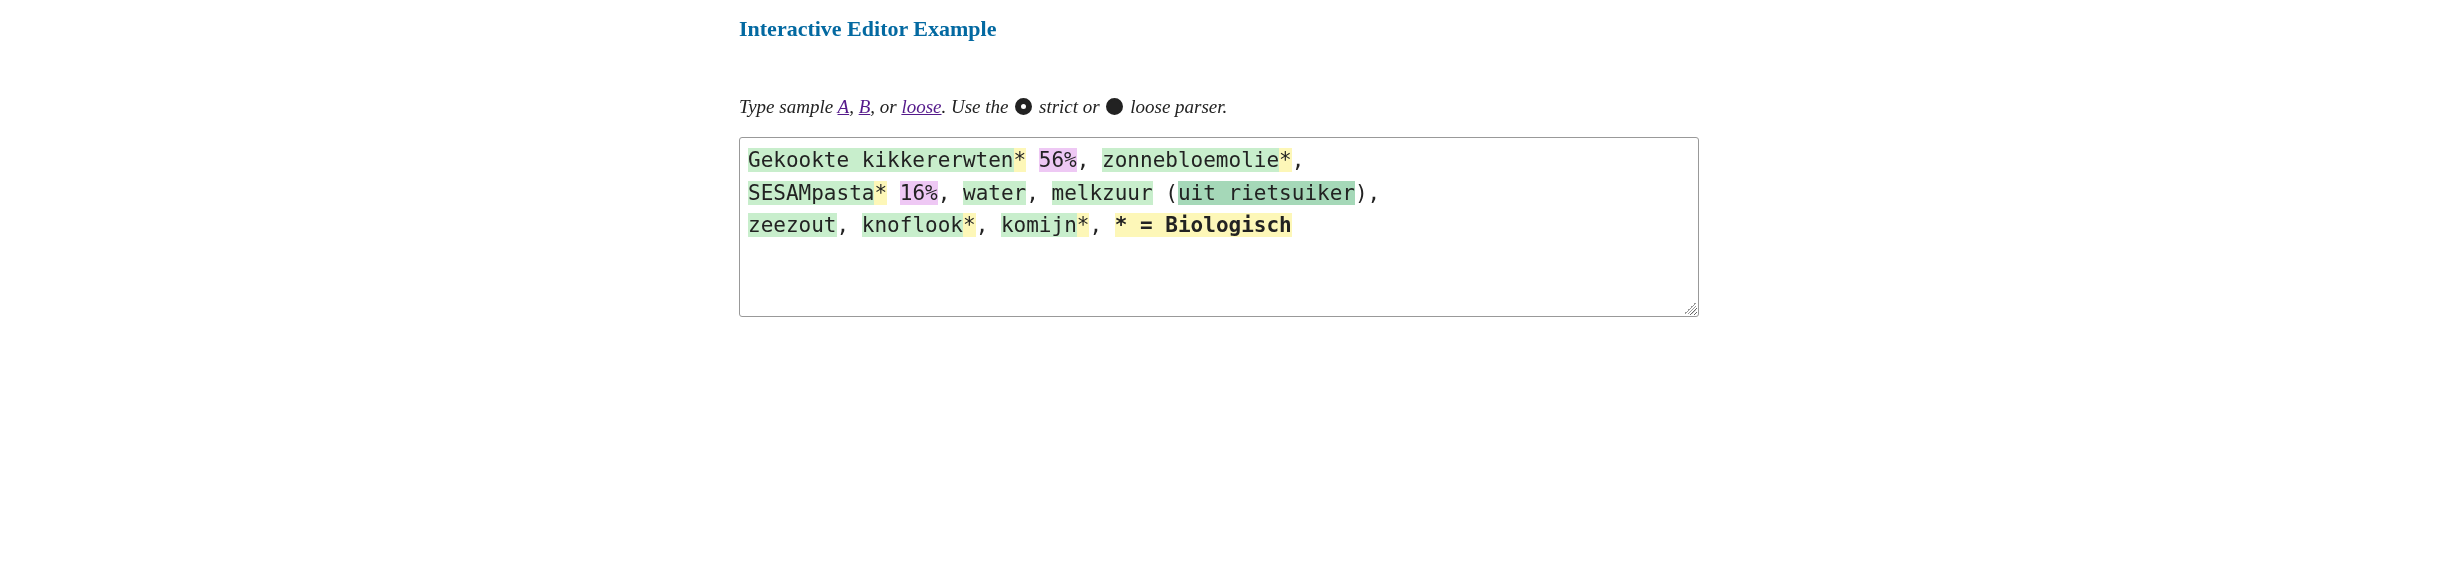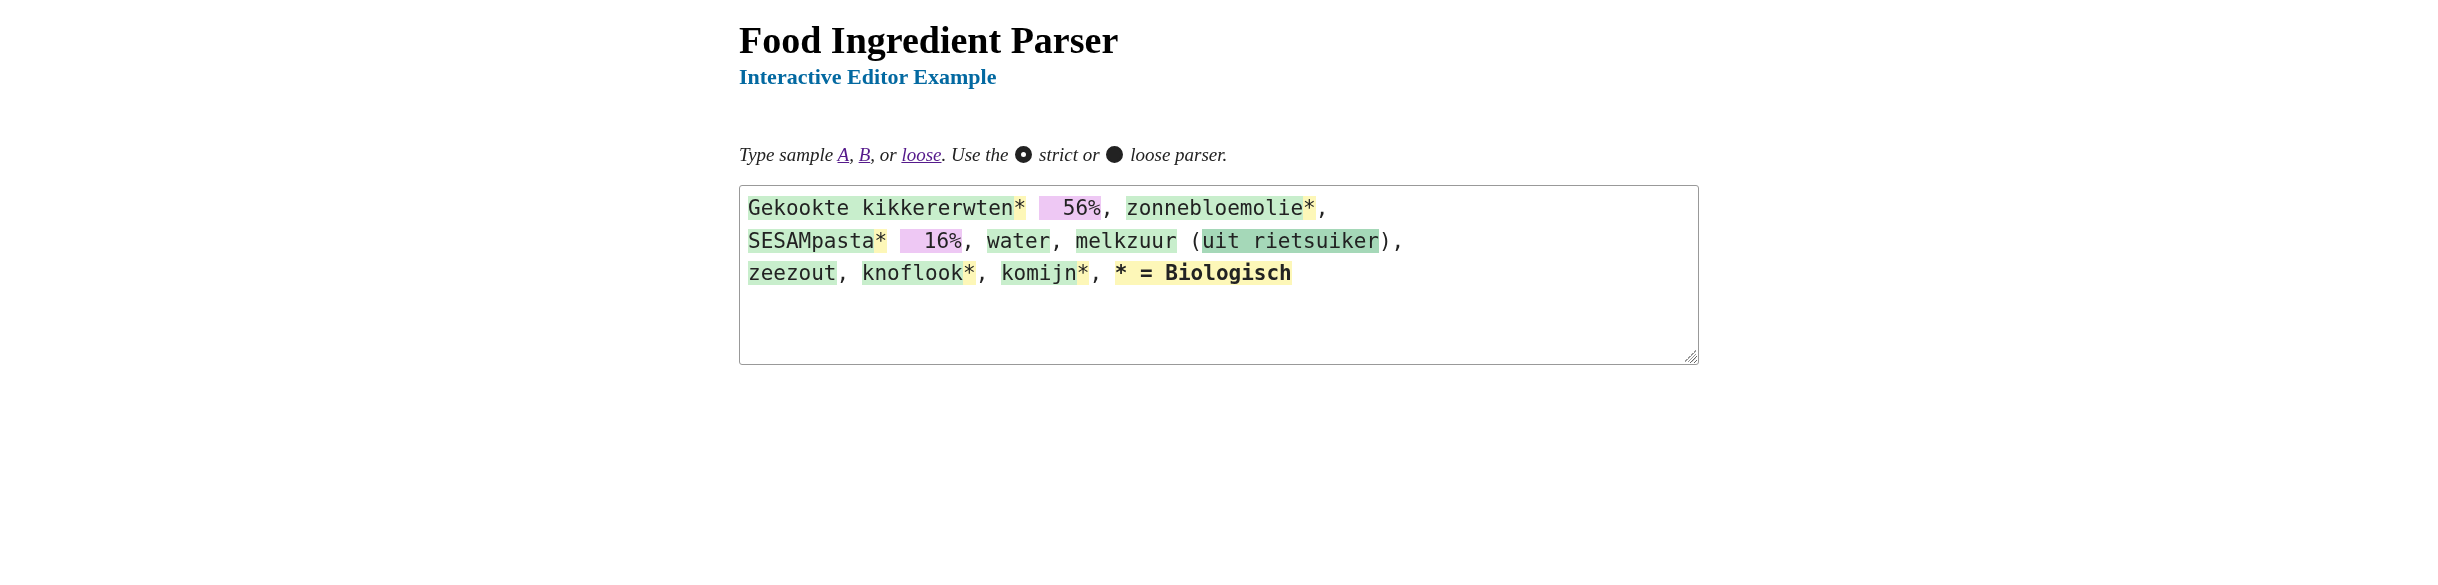--- a/index.html
+++ b/index.html
@@ -77,29 +77,28 @@
     bottom: 2px;
     width: 12px;
     height: 12px;
     cursor: nwse-resize;
     background:
       linear-gradient(135deg, transparent 0 50%, #999 50% 55%, transparent 55% 65%, #999 65% 70%, transparent 70% 80%, #999 80% 85%, transparent 85%);
   }
   .tok      { white-space: pre-wrap; }
   .ing      { background: #c8eecc; }
   .star     { background: #fdf7b8; }
-  .pct      { background: #eec8f4; padding-left: 24px; }
+  .pct      { background: #eec8f4; }
   .src      { background: #a5d8b8; }
   .note     { background: #fdf7b8; font-weight: bold; }
 </style>
 </head>
 <body>
 
 <div class="page">
-  <h1>Food Ingredient Parser</h1>
   <h2 class="sub">Interactive Editor Example</h2>
 
   <p class="instructions">
     <br>
     <span>Type sample </span><a class="sample-link">A</a><span>, </span><a class="sample-link">B</a><span>, or </span><a class="sample-link">loose</a><span>. Use the </span><span class="radio" role="radio" aria-checked="false"></span><span> strict or </span><span class="radio filled" role="radio" aria-checked="true"></span><span> loose parser.</span>
   </p>
 
   <div class="editor" contenteditable="true" id="editor" style=""><span class="tok ing">Gekookte kikkererwten</span><span class="tok star">*</span><span class="tok "> </span><span class="tok pct">56%</span><span class="tok ">, </span><span class="tok ing">zonnebloemolie</span><span class="tok star">*</span><span class="tok ">, </span><br><span class="tok ing">SESAMpasta</span><span class="tok star">*</span><span class="tok "> </span><span class="tok pct">16%</span><span class="tok ">, </span><span class="tok ing">water</span><span class="tok ">, </span><span class="tok ing">melkzuur</span><span class="tok "> (</span><span class="tok src">uit rietsuiker</span><span class="tok ">), </span><br><span class="tok ing">zeezout</span><span class="tok ">, </span><span class="tok ing">knoflook</span><span class="tok star">*</span><span class="tok ">, </span><span class="tok ing">komijn</span><span class="tok star">*</span><span class="tok ">, </span><span class="tok note">* = Biologisch</span><div class="resize-handle"></div></div>
 </div>
 

